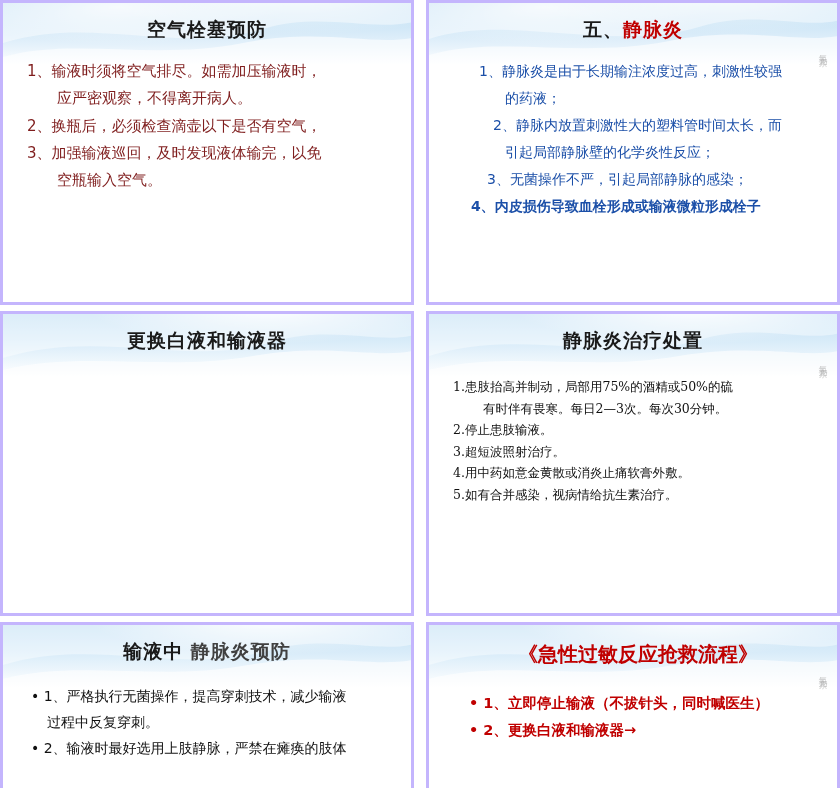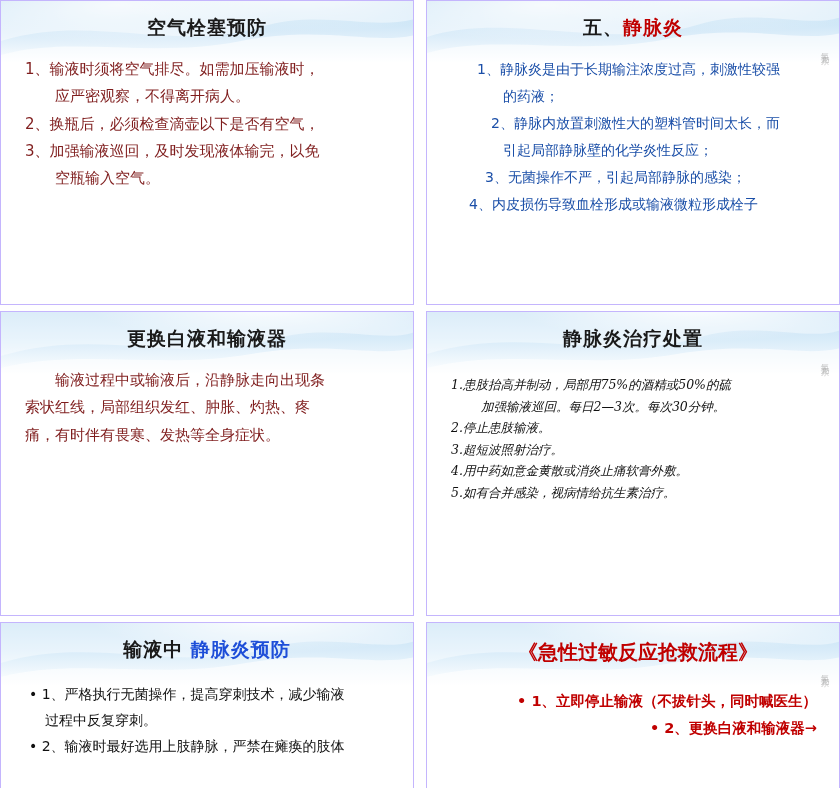--- a/index.html
+++ b/index.html
@@ -17,21 +17,21 @@
   .deck {
     display: grid;
     grid-template-columns: 414px 414px;
     grid-template-rows: 305px 305px 305px;
     gap: 6px 12px;
     padding: 0;
   }
   .slide {
     position: relative;
     background: #ffffff;
-    border: 1px solid #c4b5fd;
+    border: 3px solid #c4b5fd;
     overflow: hidden;
   }
   
   .banner {
     position: absolute;
     top: 0; left: 0; right: 0;
     height: 62px;
     background:
       radial-gradient(ellipse 330px 70px at 72% -12px, rgba(255,255,255,0.92) 0%, rgba(255,255,255,0.0) 62%),
       radial-gradient(ellipse 240px 54px at 28% 4px, rgba(255,255,255,0.75) 0%, rgba(255,255,255,0.0) 70%),
@@ -56,21 +56,21 @@
     font-size: 19px;
     font-weight: bold;
     color: #1a1a1a;
     padding-top: 14px;
     letter-spacing: 1px;
   }
   .title .red {
     color: #c00000;
   }
   .title .blue {
-    color: #1d4ed8;
+    color: #404040;
   }
   .body {
     position: relative;
     z-index: 3;
     padding: 16px 22px 10px 24px;
   }
   .p {
     font-family: "DejaVu Sans", sans-serif;
     font-size: 15px;
     line-height: 1.62;
@@ -84,21 +84,21 @@
   .blue-item {
     font-family: "DejaVu Sans", sans-serif;
     font-size: 14px;
     line-height: 1.78;
     color: #1b4fa8;
     margin: 0 0 2px 0;
   }
   .blue-item.i1 { padding-left: 26px; }
   .blue-item.i2 { padding-left: 40px; }
   .blue-item.i3 { padding-left: 34px; }
-  .blue-item.i4 { padding-left: 18px; font-weight: normal; }
+  .blue-item.i4 { padding-left: 18px; font-weight: bold; }
   .blue-item.cont { padding-left: 52px; }
 
   
   .sm {
     font-family: "DejaVu Serif", serif;
     font-size: 12.5px;
     line-height: 1.72;
     color: #101010;
     margin: 0;
     padding-left: 16px;
@@ -131,21 +131,20 @@
   }
   .red-item {
     font-family: "DejaVu Sans", sans-serif;
     font-size: 14.5px;
     font-weight: bold;
     color: #c00000;
     line-height: 1.85;
     margin: 0;
     padding-left: 14px;
     text-indent: -14px;
-    text-align: right;
   }
   .watermark {
     position: absolute;
     right: 8px;
     top: 44px;
     z-index: 4;
     font-family: "DejaVu Sans", sans-serif;
     font-size: 9px;
     color: rgba(150,150,150,0.45);
     writing-mode: vertical-rl;
@@ -192,38 +191,33 @@
     </div>
   </div>
 
   <div class="slide">
     <div class="banner soft"></div>
     <svg class="banner-wave" viewBox="0 0 414 62" preserveAspectRatio="none">
       <path d="M0,44 C100,14 180,54 270,28 C330,10 380,32 414,20 L414,0 L0,0 Z" fill="rgba(255,255,255,0.5)"></path>
       <path d="M0,56 C80,36 160,58 250,42 C330,28 375,46 414,36 L414,62 L0,62 Z" fill="rgba(255,255,255,0.8)"></path>
     </svg>
     <div class="title">更换白液和输液器</div>
-    <div class="body">
-      <p class="p indent">输液过程中或输液后，沿静脉走向出现条</p>
-      <p class="p">索状红线，局部组织发红、肿胀、灼热、疼</p>
-      <p class="p">痛，有时伴有畏寒、发热等全身症状。</p>
-    </div>
   </div>
 
   <div class="slide">
     <div class="banner soft"></div>
     <svg class="banner-wave" viewBox="0 0 414 62" preserveAspectRatio="none">
       <path d="M0,42 C100,12 180,52 270,26 C330,8 380,30 414,18 L414,0 L0,0 Z" fill="rgba(255,255,255,0.5)"></path>
       <path d="M0,56 C80,36 160,58 250,42 C330,28 375,46 414,36 L414,62 L0,62 Z" fill="rgba(255,255,255,0.8)"></path>
     </svg>
     <div class="watermark">氢元素</div>
     <div class="title">静脉炎治疗处置</div>
-    <div class="body" style="padding-top:22px;font-style:italic;">
+    <div class="body" style="padding-top:22px;">
       <p class="sm">1.患肢抬高并制动，局部用75%的酒精或50%的硫</p>
-      <p class="sm sub">加强输液巡回。每日2—3次。每次30分钟。</p>
+      <p class="sm sub">有时伴有畏寒。每日2—3次。每次30分钟。</p>
       <p class="sm">2.停止患肢输液。</p>
       <p class="sm">3.超短波照射治疗。</p>
       <p class="sm">4.用中药如意金黄散或消炎止痛软膏外敷。</p>
       <p class="sm">5.如有合并感染，视病情给抗生素治疗。</p>
     </div>
   </div>
 
   <div class="slide">
     <div class="banner soft"></div>
     <svg class="banner-wave" viewBox="0 0 414 62" preserveAspectRatio="none">

